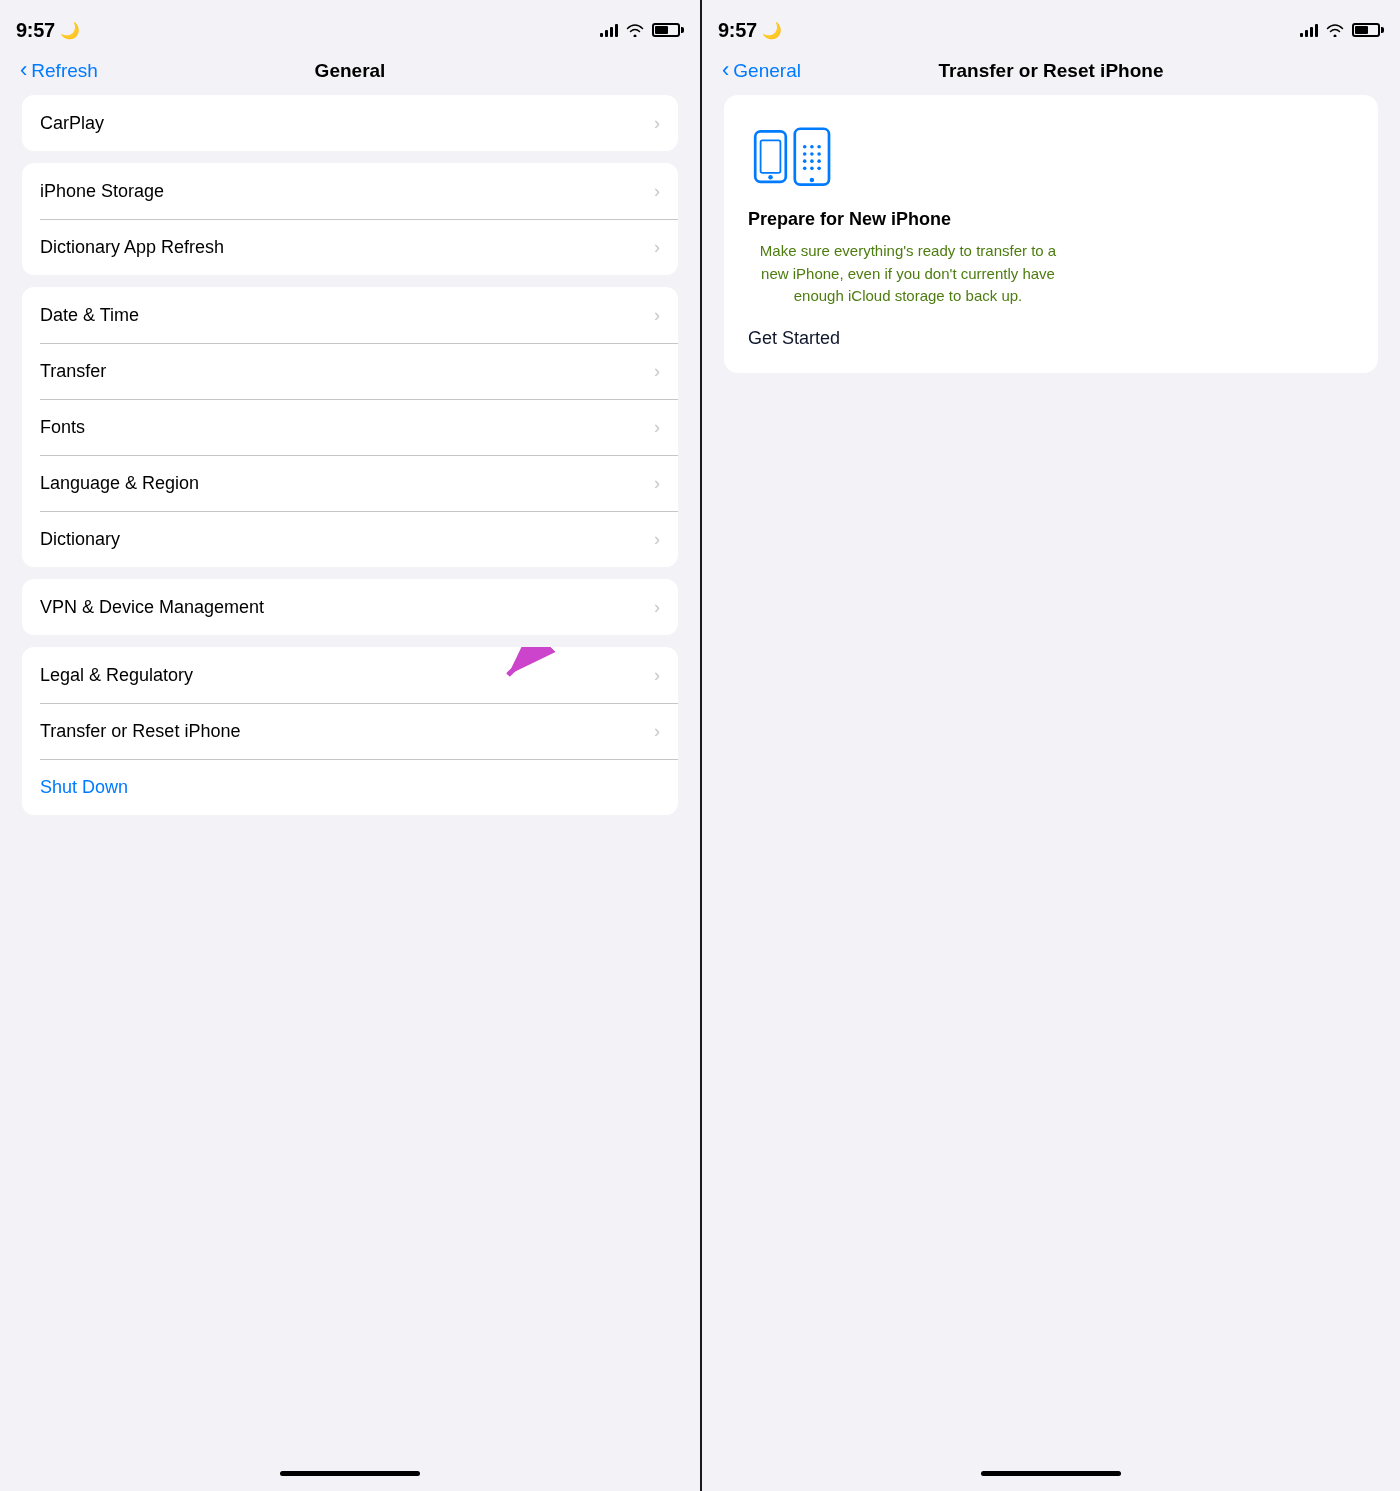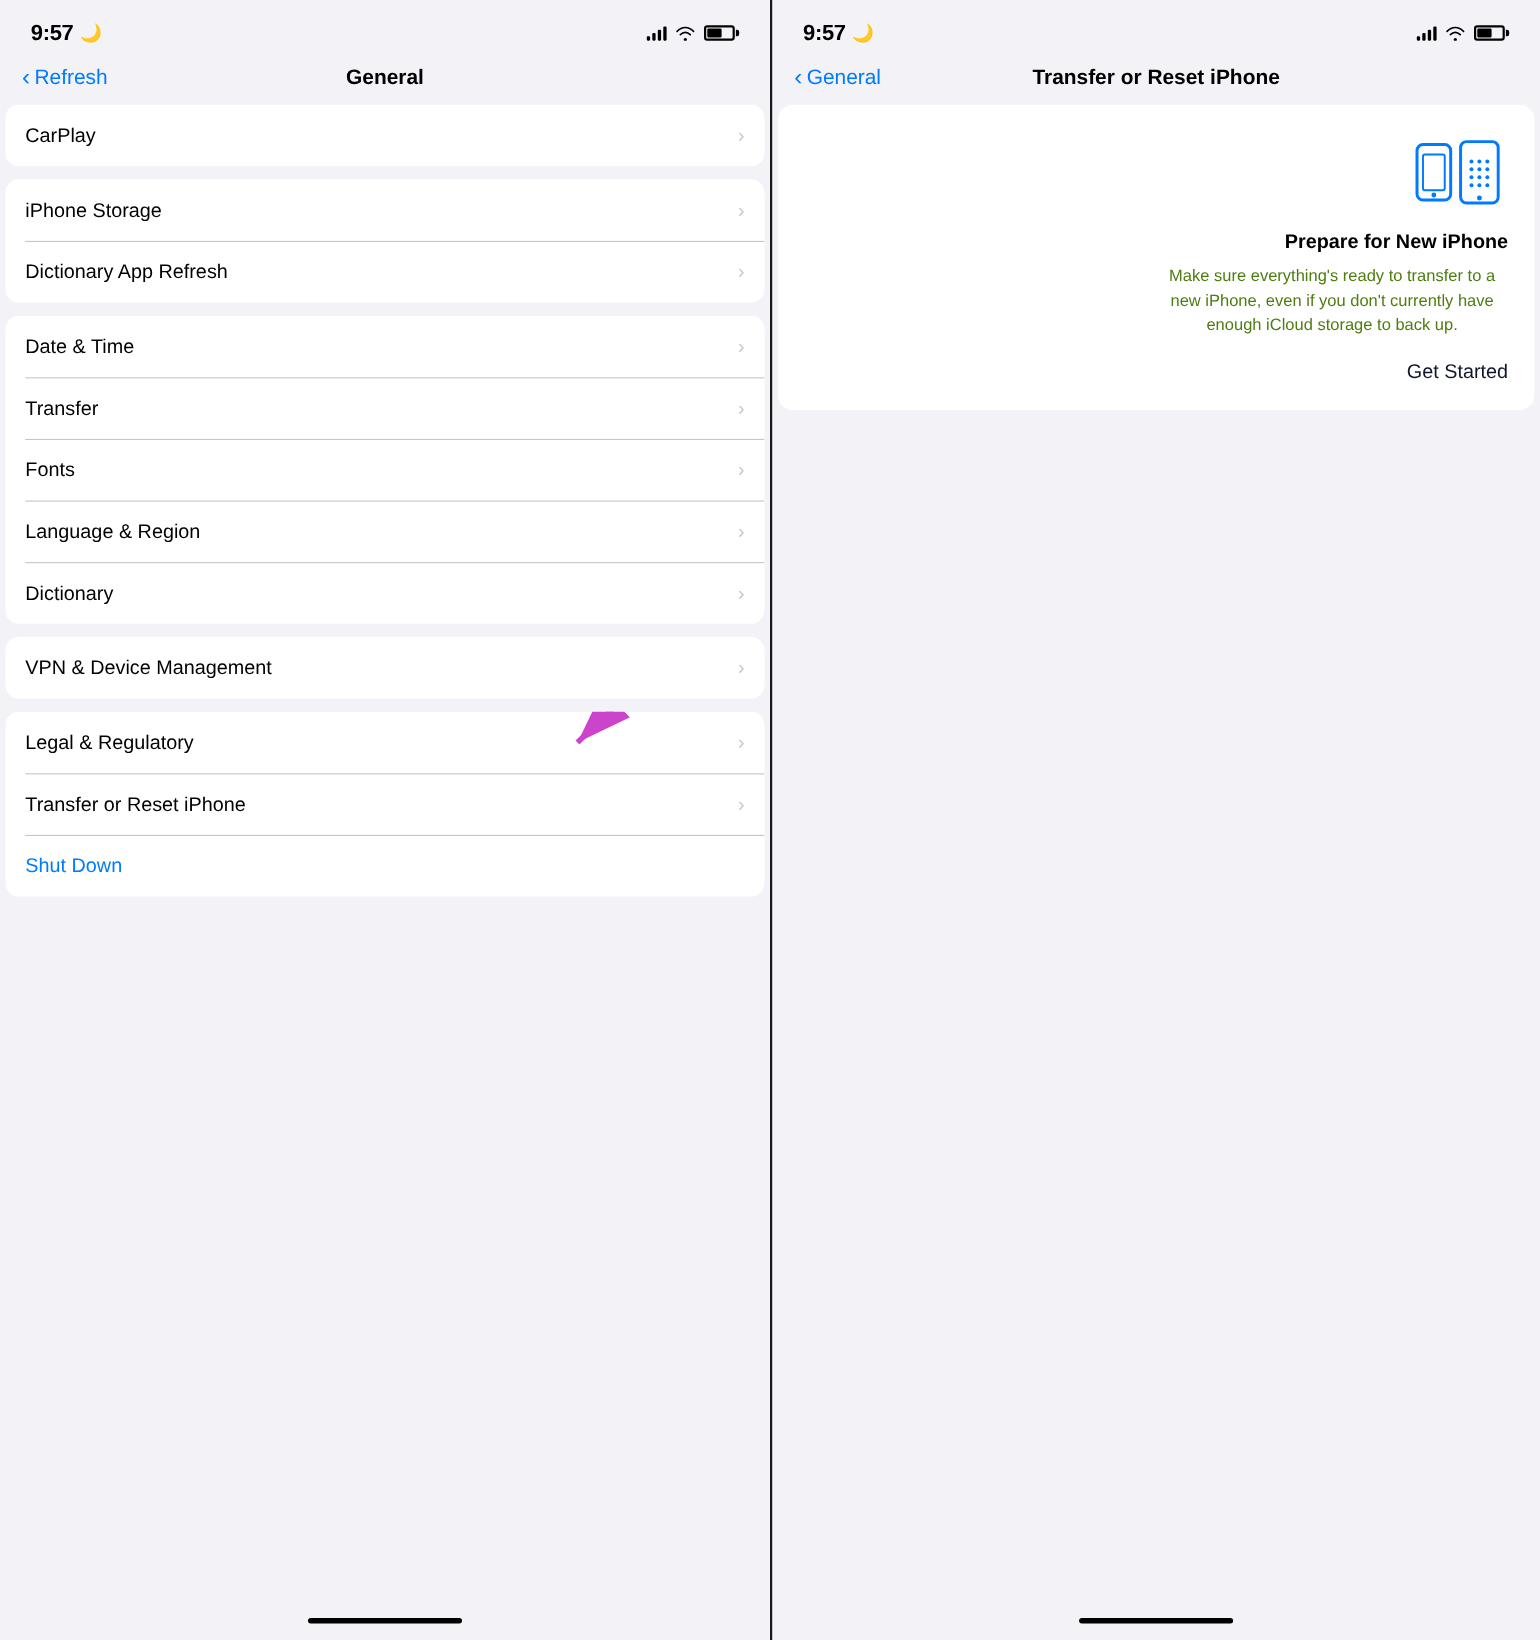--- a/index.html
+++ b/index.html
@@ -21,21 +21,21 @@
       position: relative;
     }
     .phone-screen.right {
       border-left: 2px solid #1a1a1a;
     }
     
     .status-bar {
       display: flex;
       justify-content: space-between;
       align-items: center;
-      padding: 14px 28px 8px;
+      padding: 14px 16px 8px;
       height: 54px;
     }
     .status-time {
       font-size: 20px;
       font-weight: 600;
       color: #000;
       letter-spacing: -0.3px;
     }
     .status-icons {
       display: flex;
@@ -107,21 +107,21 @@
       transform: translateX(-50%);
       font-size: 19px;
       font-weight: 600;
       color: #000;
       white-space: nowrap;
     }
     
     .content {
       flex: 1;
       overflow: hidden;
-      padding: 0 5px;
+      padding: 0 22px;
     }
     
     .settings-group {
       background: #fff;
       border-radius: 12px;
       margin-bottom: 12px;
       overflow: hidden;
     }
     .settings-row {
       display: flex;
@@ -167,21 +167,21 @@
       border-radius: 3px;
     }
     
     .prepare-card {
       background: #fff;
       border-radius: 14px;
       margin: 0 0 16px;
       padding: 28px 24px 24px;
       display: flex;
       flex-direction: column;
-      align-items: flex-end;
+      align-items: flex-start;
       text-align: center;
     }
     .prepare-icon {
       width: 90px;
       height: 70px;
       margin-bottom: 16px;
     }
     .prepare-title {
       font-size: 18px;
       font-weight: 700;

